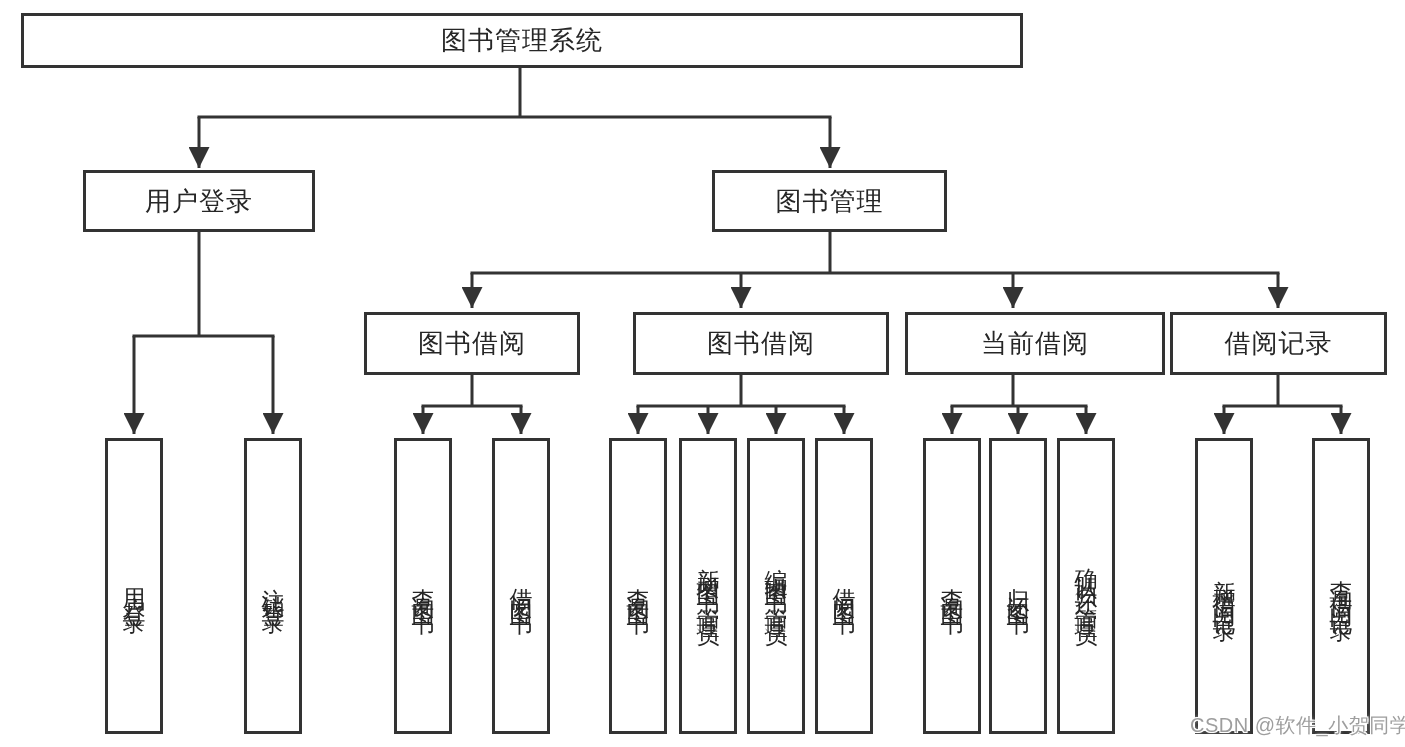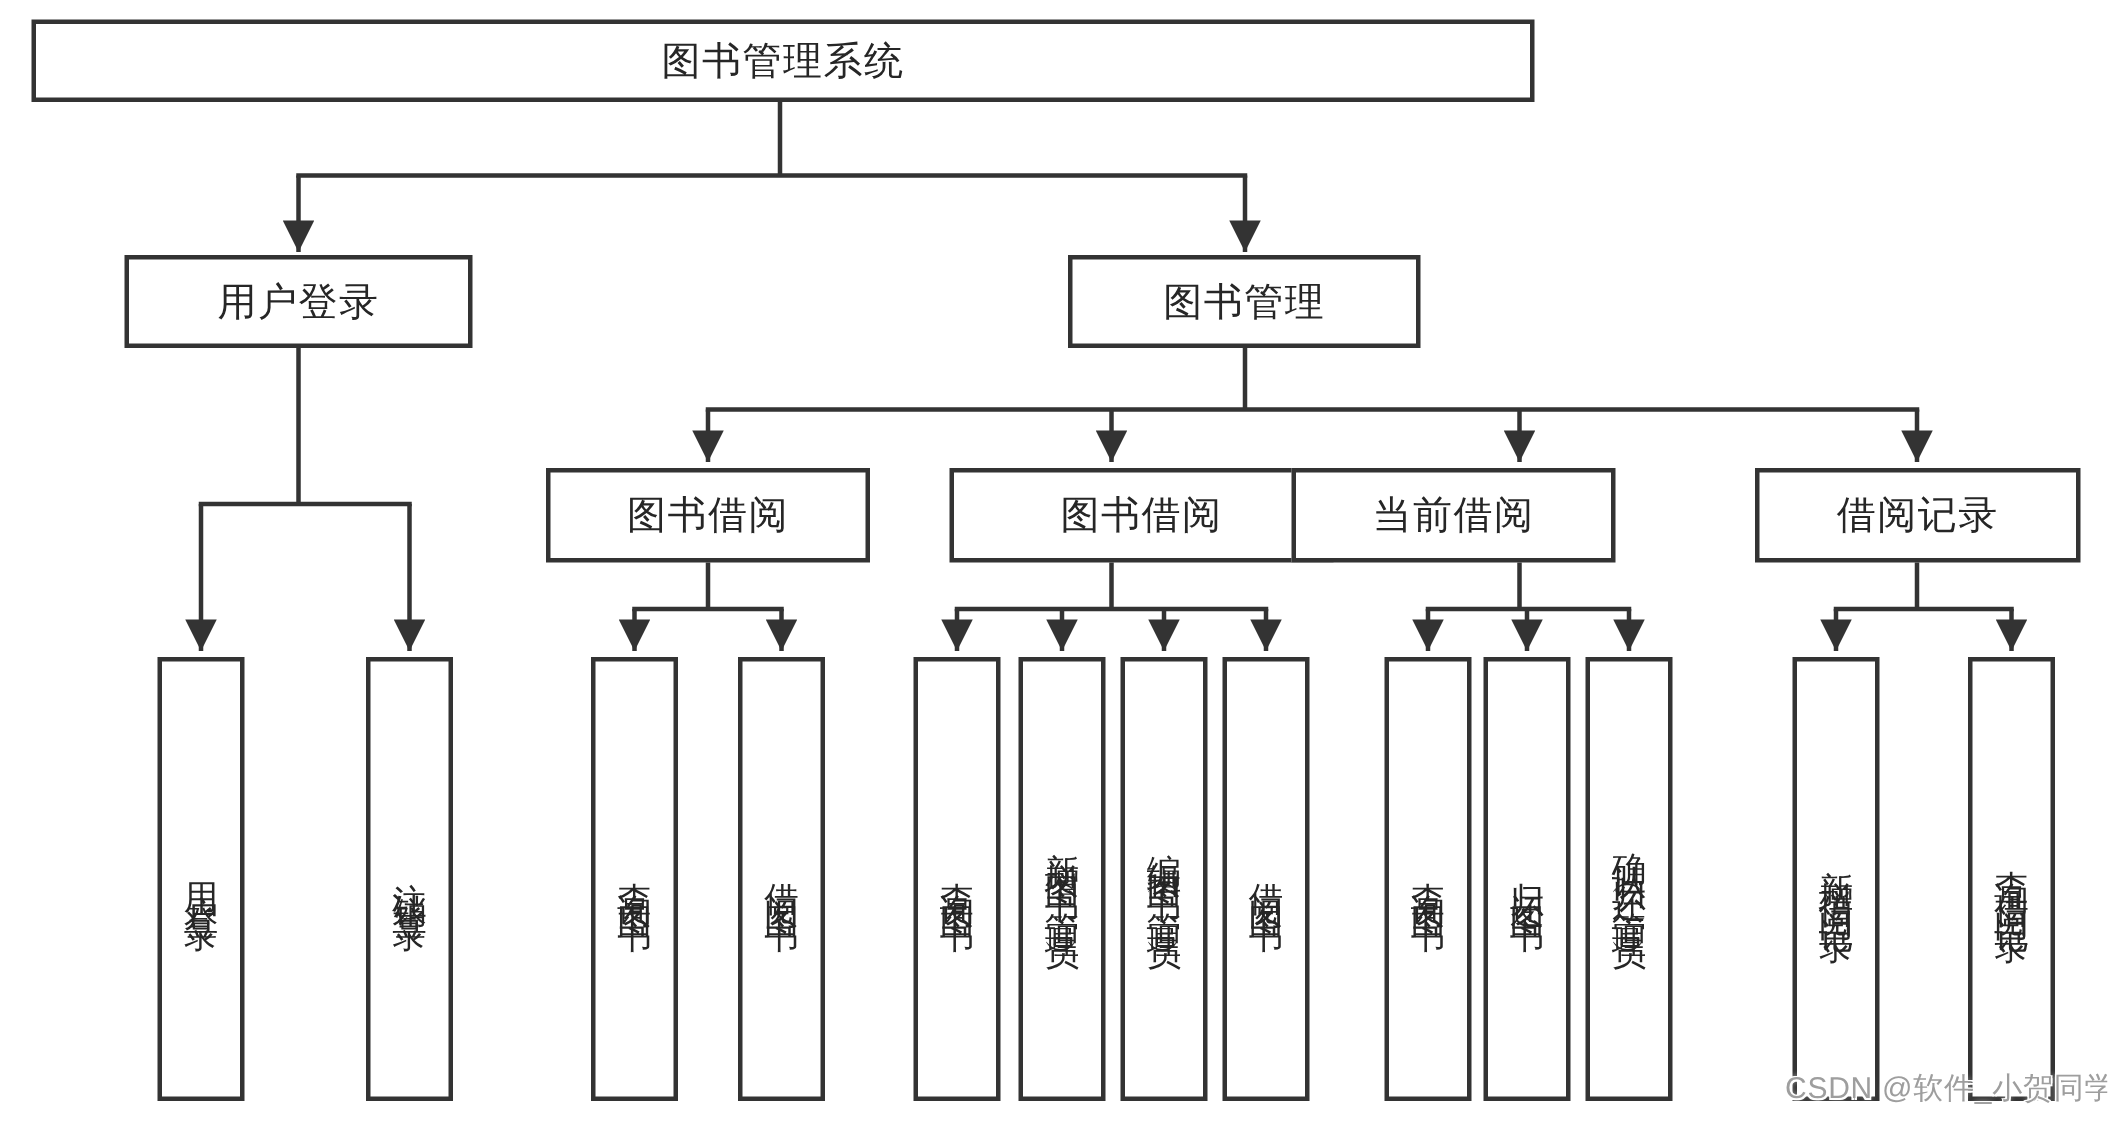--- a/index.html
+++ b/index.html
@@ -101,21 +101,21 @@
     <line x1="1341" y1="406" x2="1341" y2="434" stroke="#333333" stroke-width="3" marker-end="url(#arw)"></line>
   </svg>
 
   <div class="node" style="left:21px; top:13px; width:1002px; height:55px;">图书管理系统</div>
 
   <div class="node" style="left:83px; top:170px; width:232px; height:62px;">用户登录</div>
   <div class="node" style="left:712px; top:170px; width:235px; height:62px;">图书管理</div>
 
   <div class="node" style="left:364px; top:312px; width:216px; height:63px;">图书借阅</div>
   <div class="node" style="left:633px; top:312px; width:256px; height:63px;">图书借阅</div>
-  <div class="node" style="left:861px; top:312px; width:216px; height:63px;text-align:right;">当前借阅</div>
+  <div class="node" style="left:905px; top:312px; width:260px; height:63px;text-align:right;">当前借阅</div>
   <div class="node" style="left:1170px; top:312px; width:217px; height:63px;">借阅记录</div>
 
   <div class="vnode" style="left:105px; top:438px; width:58px; height:296px;">用户登录</div>
   <div class="vnode" style="left:244px; top:438px; width:58px; height:296px;">注销登录</div>
 
   <div class="vnode" style="left:394px; top:438px; width:58px; height:296px;">查询图书</div>
   <div class="vnode" style="left:492px; top:438px; width:58px; height:296px;">借阅图书</div>
 
   <div class="vnode" style="left:609px; top:438px; width:58px; height:296px;">查询图书</div>
   <div class="vnode" style="left:679px; top:438px; width:58px; height:296px;">新增图书（管理员）</div>

